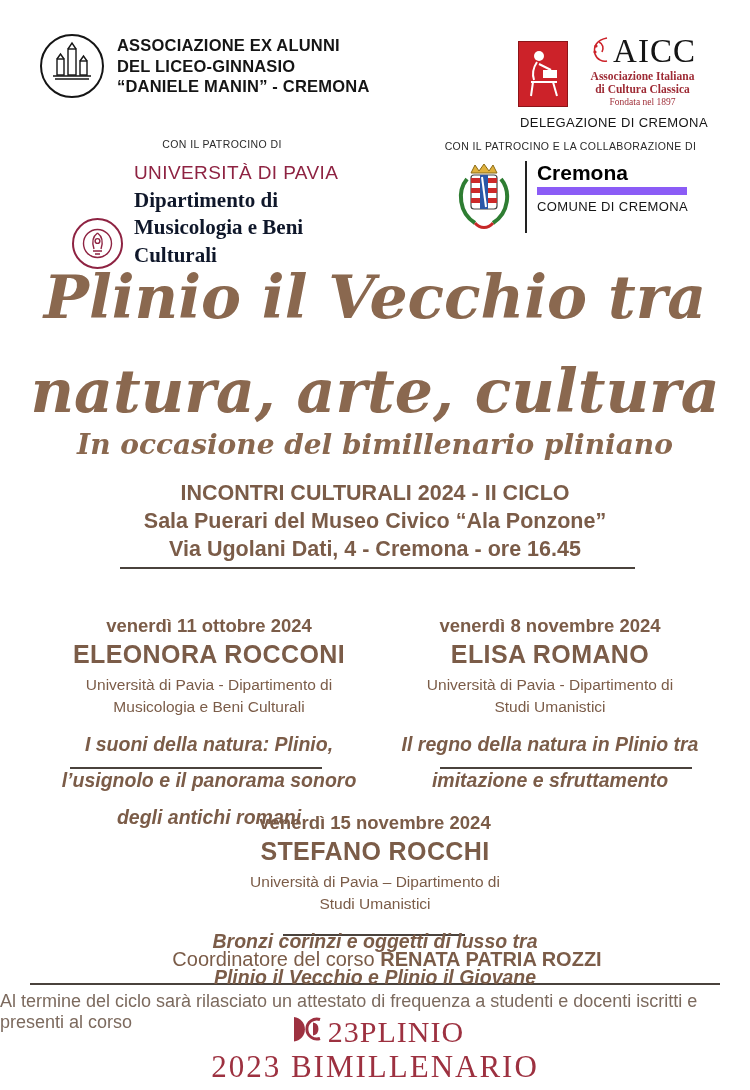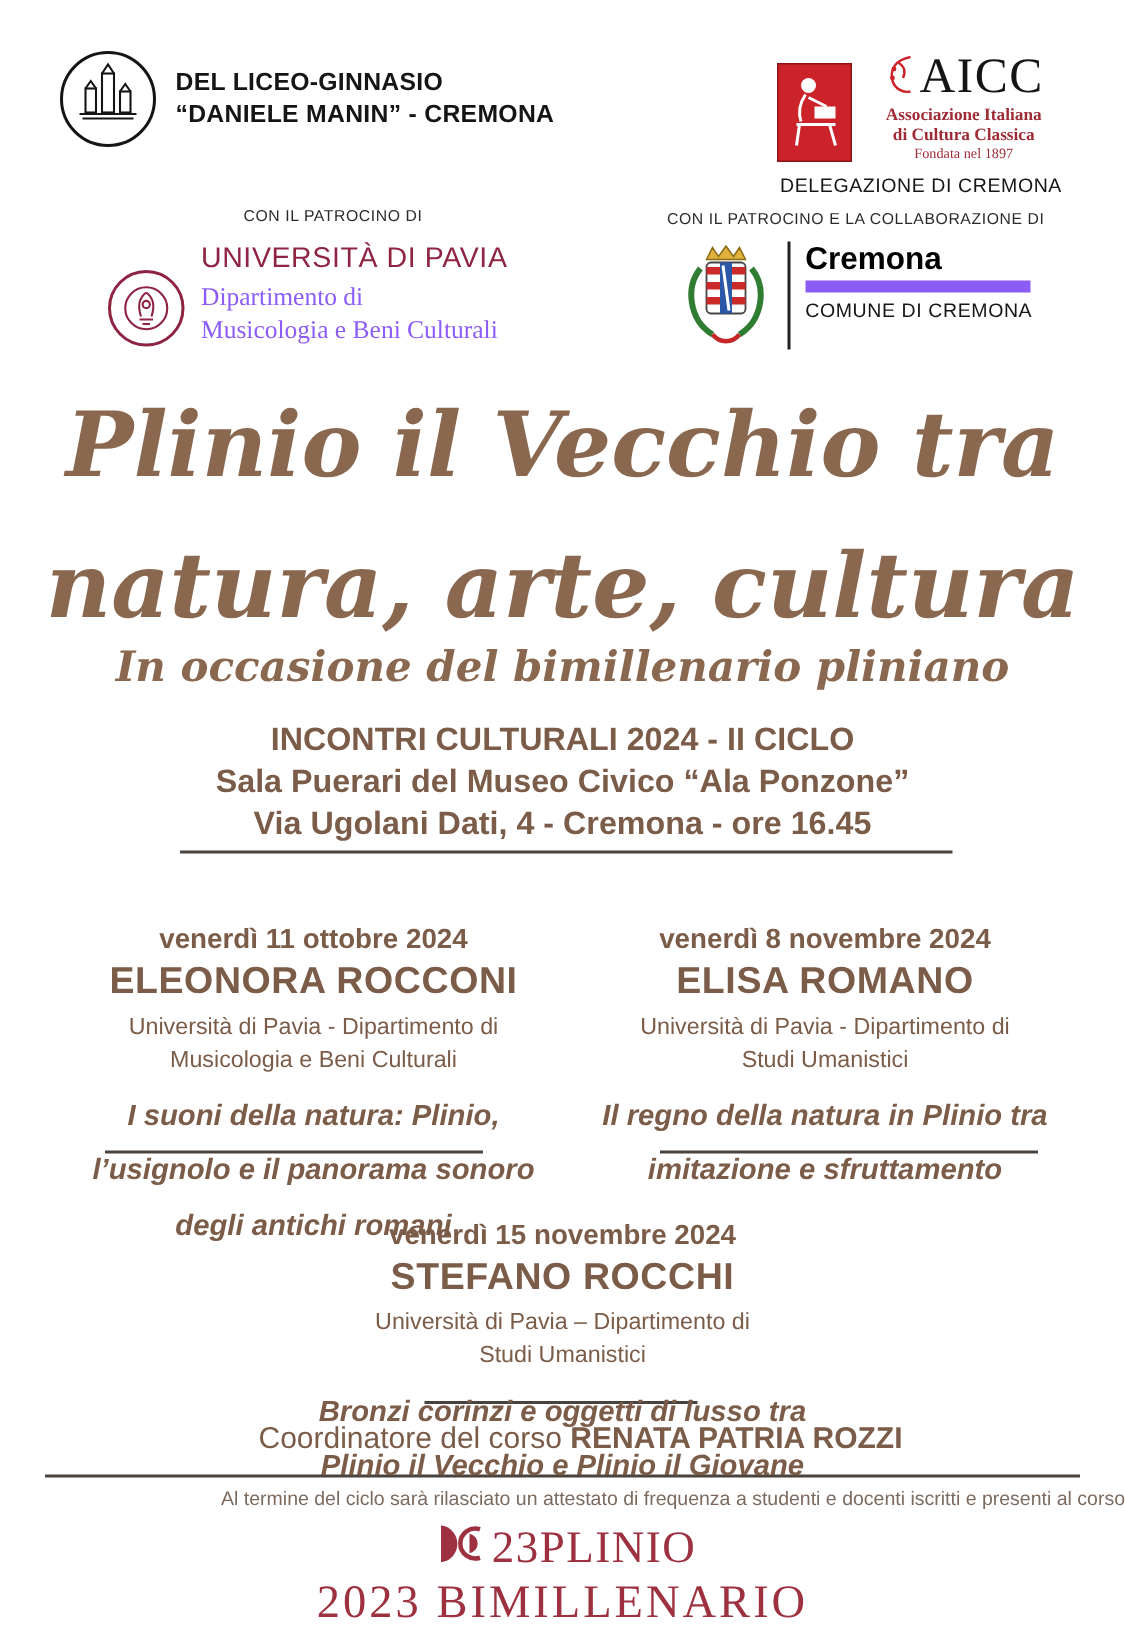--- a/index.html
+++ b/index.html
@@ -30,22 +30,22 @@
   .aicc-founded{font-family:"Liberation Serif",serif;font-size:9.5px;color:#9e2b35;margin-top:1px;}
   .aicc-delegation{text-align:center;color:#151515;font-size:13px;letter-spacing:.4px;margin-top:8px;}
 
   
   .pat-heading{font-size:10.5px;color:#2a2a2a;letter-spacing:.4px;text-align:center;}
   .pat-left{left:72px;top:138px;width:300px;}
   .pat-left-body{display:flex;align-items:flex-end;gap:11px;margin-top:9px;}
   .pavia-circle{width:47px;height:47px;border-radius:50%;border:2px solid #8e2342;flex:0 0 auto;
     display:flex;align-items:center;justify-content:center;}
   .pavia-uni{color:#8e2342;font-size:19px;letter-spacing:.4px;margin-top:3px;}
-  .pavia-dept{color:#8b5cf6;font-family:"Liberation Serif",serif;font-weight:normal;
-    font-size:17px;line-height:1.3;margin-top:3px;}
+  .pavia-dept{color:#0f172a;font-family:"Liberation Serif",serif;font-weight:bold;
+    font-size:21px;line-height:1.3;margin-top:3px;}
 
   .pat-right{left:423px;top:140px;width:295px;}
   .pat-right-body{display:flex;align-items:flex-start;gap:10px;margin-top:9px;justify-content:center;}
   .crest-wrap{flex:0 0 auto;}
   .vbar{width:2px;height:72px;background:#222;flex:0 0 auto;}
   .cremona-name{font-weight:bold;font-size:21px;color:#000000;border-bottom:8px solid #8b5cf6;
     padding-bottom:2px;display:inline-block;min-width:150px;}
   .cremona-comune{font-size:13px;color:#151515;letter-spacing:.4px;margin-top:4px;}
 
   
@@ -68,21 +68,21 @@
   .event-speaker{font-weight:bold;font-size:25px;letter-spacing:.4px;margin-top:3px;}
   .event-affil{font-size:15.5px;line-height:1.4;margin-top:5px;}
   .event-talk{font-weight:bold;font-style:italic;font-size:19.5px;line-height:1.85;margin-top:9px;}
   .col-left{left:48px;top:579px;width:322px;}
   .col-right{left:382px;top:579px;width:336px;}
   .col-center{left:150px;top:776px;width:450px;}
 
   
   .coordinator{top:948px;left:0;right:0;text-align:center;color:#7b5c48;font-size:20px;padding-left:24px;}
   .coordinator b{font-weight:bold;}
-  .note{top:991px;left:0;right:0;text-align:right;color:#7c6a5e;font-size:13px;}
+  .note{top:991px;left:0;right:0;text-align:left;color:#7c6a5e;font-size:18px;}
 
   
   .bim{top:1016px;left:0;right:0;text-align:center;color:#9d3140;
     font-family:"Liberation Serif",serif;}
   .bim-line1{display:flex;align-items:center;justify-content:center;font-size:30px;
     letter-spacing:1px;line-height:1;}
   .bim-line2{font-size:31px;letter-spacing:2px;margin-top:2px;}
 </style>
 </head>
 <body>
@@ -96,20 +96,21 @@
         <rect x="8" y="18" width="7" height="16"></rect>
         <path d="M8 18 L11.5 13 L15 18"></path>
         <rect x="31" y="20" width="7" height="14"></rect>
         <path d="M31 20 L34.5 15 L38 20"></path>
         <line x1="4" y1="35" x2="42" y2="35"></line>
         <line x1="6" y1="38" x2="40" y2="38"></line>
       </svg>
     </span>
   </div>
   <div class="alumni-lines">
+    <div>ASSOCIAZIONE EX ALUNNI</div>
     <div>DEL LICEO-GINNASIO</div>
     <div>“DANIELE MANIN” - CREMONA</div>
   </div>
 </div>
 
 <div class="abs aicc">
   <div class="aicc-top">
     <div class="aicc-square">
       <span>
         <svg width="40" height="56" viewBox="0 0 40 56" fill="none" stroke="#ffffff" stroke-width="2">

